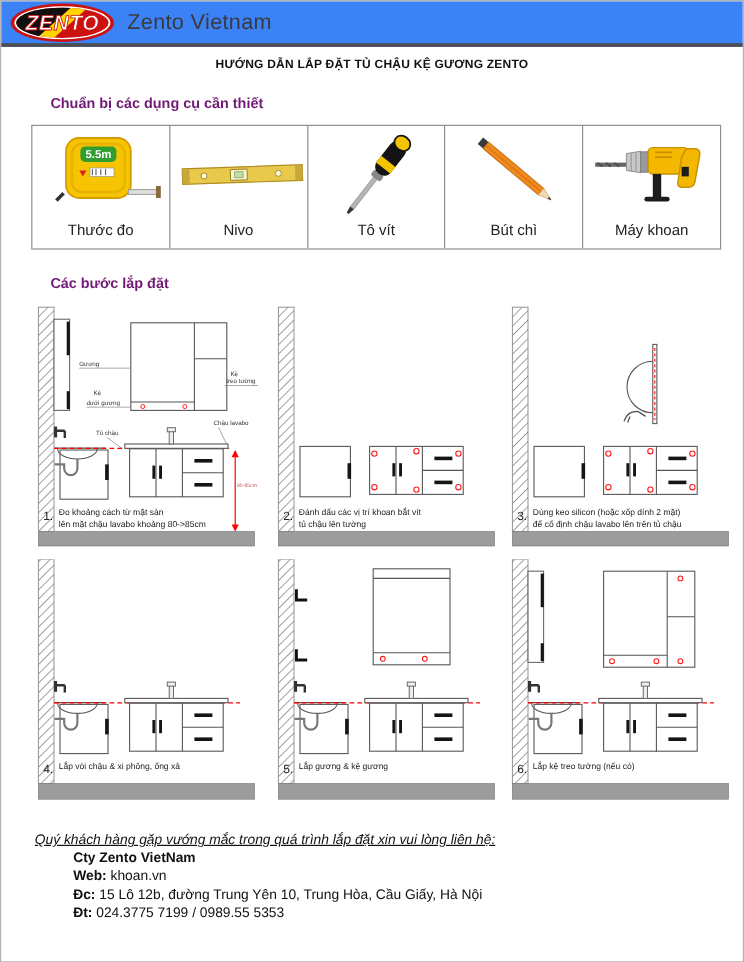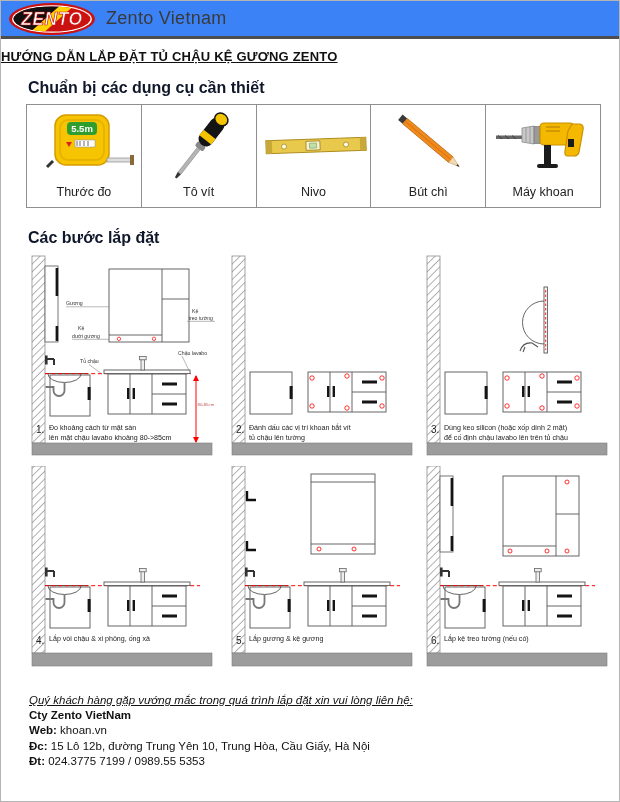--- a/index.html
+++ b/index.html
@@ -4,23 +4,23 @@
 <style>
   html,body{margin:0;padding:0;background:#fff;}
   .page{position:relative;width:618px;height:800px;background:#fff;border:1px solid #b5b5b5;
         font-family:"Liberation Sans",sans-serif;color:#1c1c1c;overflow:hidden;}
   
   .header{position:absolute;top:0;left:0;width:100%;height:38px;border-bottom:3px solid #4d4d4d;
           display:flex;align-items:center;box-sizing:border-box;background:#3b82f6;}
   .logo{margin-left:7px;}
   .company{margin-left:10px;font-size:18px;color:#3a3a3a;letter-spacing:0.3px;}
   
-  .doc-title{position:absolute;top:48px;left:0;width:100%;
-             font-size:13px;font-weight:bold;letter-spacing:0.2px;color:#111;text-decoration:underline;}
-  .sec-head{position:absolute;left:27px;font-size:16px;font-weight:bold;color:#0f172a;}
+  .doc-title{position:absolute;top:48px;left:0;width:100%;text-align:center;
+             font-size:10px;font-weight:bold;letter-spacing:0.2px;color:#111;}
+  .sec-head{position:absolute;left:41px;font-size:12px;font-weight:bold;color:#701a75;}
   .sec-head.tools{top:78px;}
   .sec-head.steps{top:228px;}
   
   .tools-table{position:absolute;left:25px;top:103px;width:575px;height:104px;
                border:1px solid #8f8f8f;box-sizing:border-box;display:flex;}
   .tool-cell{flex:1;border-right:1px solid #8f8f8f;display:flex;flex-direction:column;
              align-items:center;justify-content:flex-end;box-sizing:border-box;padding-bottom:4px;}
   .tool-cell:last-child{border-right:none;}
   .tool-img{flex:1;display:flex;align-items:center;justify-content:flex-end;width:100%;}
   .tool-label{font-size:12.5px;color:#222;height:18px;}
@@ -29,21 +29,21 @@
   .panel{position:absolute;width:190px;}
   svg text{font-family:"Liberation Sans",sans-serif;}
   .cap-num{font-size:10px;fill:#222;}
   .cap-line{font-size:7.1px;fill:#222;}
   .lbl{font-size:5.2px;fill:#333;}
   .ln{fill:none;stroke:#555;stroke-width:0.9;}
   .lead{stroke:#888;stroke-width:0.6;}
   
   .footer{position:absolute;left:28px;top:692px;font-size:11.5px;line-height:15.2px;color:#111;}
   .footer .note{font-style:italic;text-decoration:underline;}
-  .footer b{font-weight:bold;}
+  .footer b{font-weight:bold;margin-left:32px;}
 </style>
 </head>
 <body>
 
 <svg width="0" height="0" style="position:absolute" aria-hidden="true">
   <defs>
     <pattern id="hatch" width="5.5" height="5.5" patternUnits="userSpaceOnUse" patternTransform="rotate(45)">
       <rect width="5.5" height="5.5" fill="#ffffff"></rect>
       <line x1="0" y1="0" x2="0" y2="5.5" stroke="#8f8f8f" stroke-width="1.4"></line>
     </pattern>
@@ -132,48 +132,48 @@
           <rect x="97" y="46" width="4" height="10" fill="#8a6a3a"></rect>
           <path d="M20,52 l-6,6" stroke="#333" stroke-width="3" fill="none"></path>
         </svg>
       </div>
       <div class="tool-label">Thước đo</div>
     </div>
 
     <div class="tool-cell">
       <div class="tool-img">
         <svg width="108" height="72" viewBox="0 0 108 72">
-          <g transform="rotate(-52 54 36)">
-            <polygon points="12,34.5 18,33.5 18,37.5 12,36.5" fill="#333"></polygon>
-            <rect x="18" y="33.8" width="32" height="3.6" fill="#b5b5b5" stroke="#8a8a8a" stroke-width="0.6"></rect>
-            <rect x="49" y="30.5" width="6" height="10" rx="2" fill="#888"></rect>
-            <rect x="54" y="28" width="32" height="15" rx="7" fill="#141414"></rect>
-            <rect x="60" y="28" width="7" height="15" fill="#f5c400"></rect>
-            <ellipse cx="86" cy="35.5" rx="6" ry="7" fill="#f5c400" stroke="#141414" stroke-width="1.5"></ellipse>
-          </g>
-        </svg>
-      </div>
-      <div class="tool-label">Tô vít</div>
-    </div>
-
-    <div class="tool-cell">
-      <div class="tool-img">
-        <svg width="108" height="72" viewBox="0 0 108 72">
           <g transform="rotate(-2 54 36)">
             <rect x="4" y="30" width="100" height="13" fill="#e9c94c" stroke="#ad8d20" stroke-width="1"></rect>
             <rect x="4" y="30" width="6" height="13" fill="#c9a83a"></rect>
             <rect x="98" y="30" width="6" height="13" fill="#c9a83a"></rect>
             <rect x="44" y="32" width="14" height="9" fill="#f7f3d0" stroke="#9a7d20" stroke-width="0.8"></rect>
             <rect x="47.5" y="34" width="7" height="5" fill="#bfe0a8" stroke="#7a9a5a" stroke-width="0.6"></rect>
             <circle cx="22" cy="36.5" r="2.5" fill="#fffbe0" stroke="#9a7d20" stroke-width="0.7"></circle>
             <circle cx="84" cy="36.5" r="2.5" fill="#fffbe0" stroke="#9a7d20" stroke-width="0.7"></circle>
           </g>
         </svg>
       </div>
       <div class="tool-label">Nivo</div>
+    </div>
+
+    <div class="tool-cell">
+      <div class="tool-img">
+        <svg width="108" height="72" viewBox="0 0 108 72">
+          <g transform="rotate(-52 54 36)">
+            <polygon points="12,34.5 18,33.5 18,37.5 12,36.5" fill="#333"></polygon>
+            <rect x="18" y="33.8" width="32" height="3.6" fill="#b5b5b5" stroke="#8a8a8a" stroke-width="0.6"></rect>
+            <rect x="49" y="30.5" width="6" height="10" rx="2" fill="#888"></rect>
+            <rect x="54" y="28" width="32" height="15" rx="7" fill="#141414"></rect>
+            <rect x="60" y="28" width="7" height="15" fill="#f5c400"></rect>
+            <ellipse cx="86" cy="35.5" rx="6" ry="7" fill="#f5c400" stroke="#141414" stroke-width="1.5"></ellipse>
+          </g>
+        </svg>
+      </div>
+      <div class="tool-label">Tô vít</div>
     </div>
 
     <div class="tool-cell">
       <div class="tool-img">
         <svg width="108" height="72" viewBox="0 0 108 72">
           <g transform="rotate(40 54 34)">
             <rect x="14" y="30.5" width="6" height="7" fill="#3a3a3a"></rect>
             <rect x="20" y="30.5" width="60" height="7" fill="#f08a1d" stroke="#c06a10" stroke-width="0.8"></rect>
             <line x1="20" y1="34" x2="80" y2="34" stroke="#d97510" stroke-width="1"></line>
             <polygon points="80,30.5 91,34 80,37.5" fill="#f3d9b0" stroke="#c9a87a" stroke-width="0.6"></polygon>

